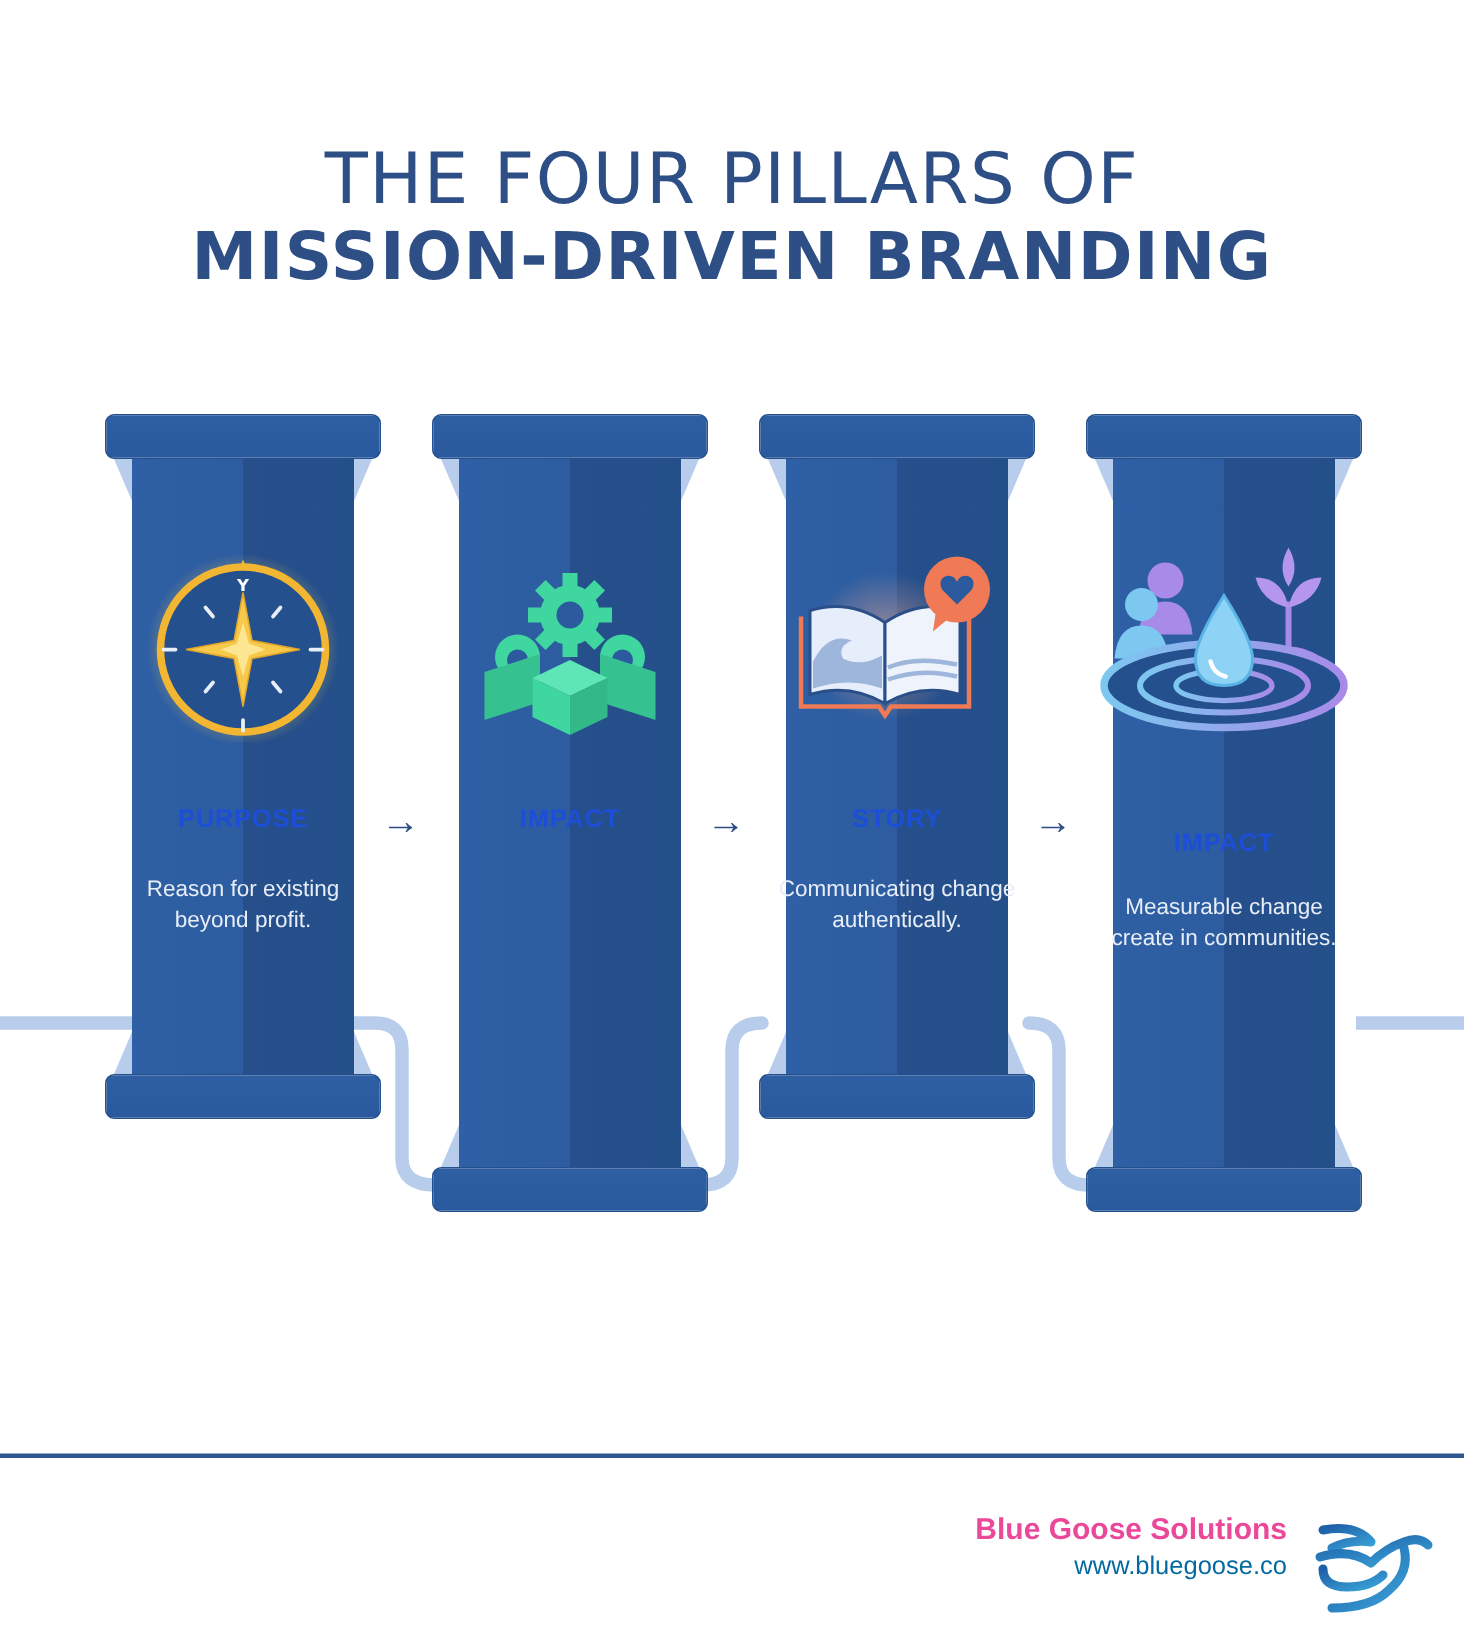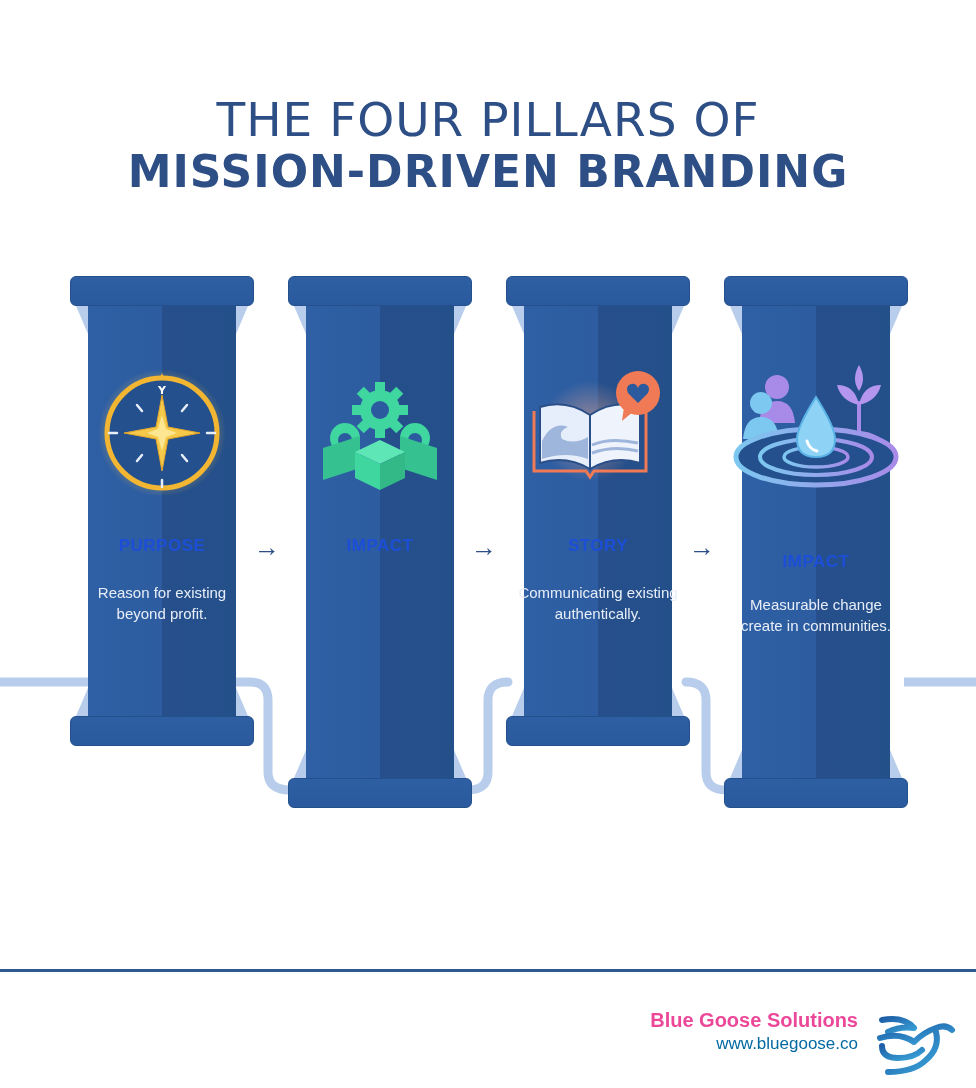--- a/index.html
+++ b/index.html
@@ -158,21 +158,21 @@
       <path d="M12 46 Q38 38 62 54 V108 Q38 94 12 102 Z" fill="#e6eefb" stroke="#2a4f88" stroke-width="2"></path>
       <path d="M112 46 Q86 38 62 54 V108 Q86 94 112 102 Z" fill="#eef3fc" stroke="#2a4f88" stroke-width="2"></path>
       <path d="M14 80 Q24 60 40 66 Q30 70 34 78 Q46 84 60 76 V98 Q38 90 14 98 Z" fill="#9fb6dc"></path>
       <path d="M64 84 Q82 76 110 82 M64 92 Q86 84 110 90" fill="none" stroke="#9fb6dc" stroke-width="3"></path>
       <circle cx="110" cy="32" r="22" fill="#f07a55"></circle>
       <polygon points="96,46 94,60 106,50" fill="#f07a55"></polygon>
       <path d="M110 42 L100 32 Q97 25 103 23 Q108 22 110 27 Q112 22 117 23 Q123 25 120 32 Z" fill="#2b5b9e"></path>
     </svg>
   </div>
   <div class="pillar-title" style="top:260px;">STORY</div>
-  <div class="pillar-desc" style="top:306px;">Communicating existing authentically.</div>
+  <div class="pillar-desc" style="top:306px;">Communicating change authentically.</div>
 </div>
 
 <div class="pillar" style="left:724px; top:276px; height:532px;">
   <div class="shaft" style="top:30px; height:472px;"></div>
   <div class="foot-flare-l" style="top:474px;"></div>
   <div class="foot-flare-r" style="top:474px;"></div>
   <div class="cap" style="top:0;"></div>
   <div class="cap" style="top:502px;"></div>
   <div class="pillar-icon" style="top:80px;">
     <svg width="170" height="130" viewBox="0 0 170 130">

